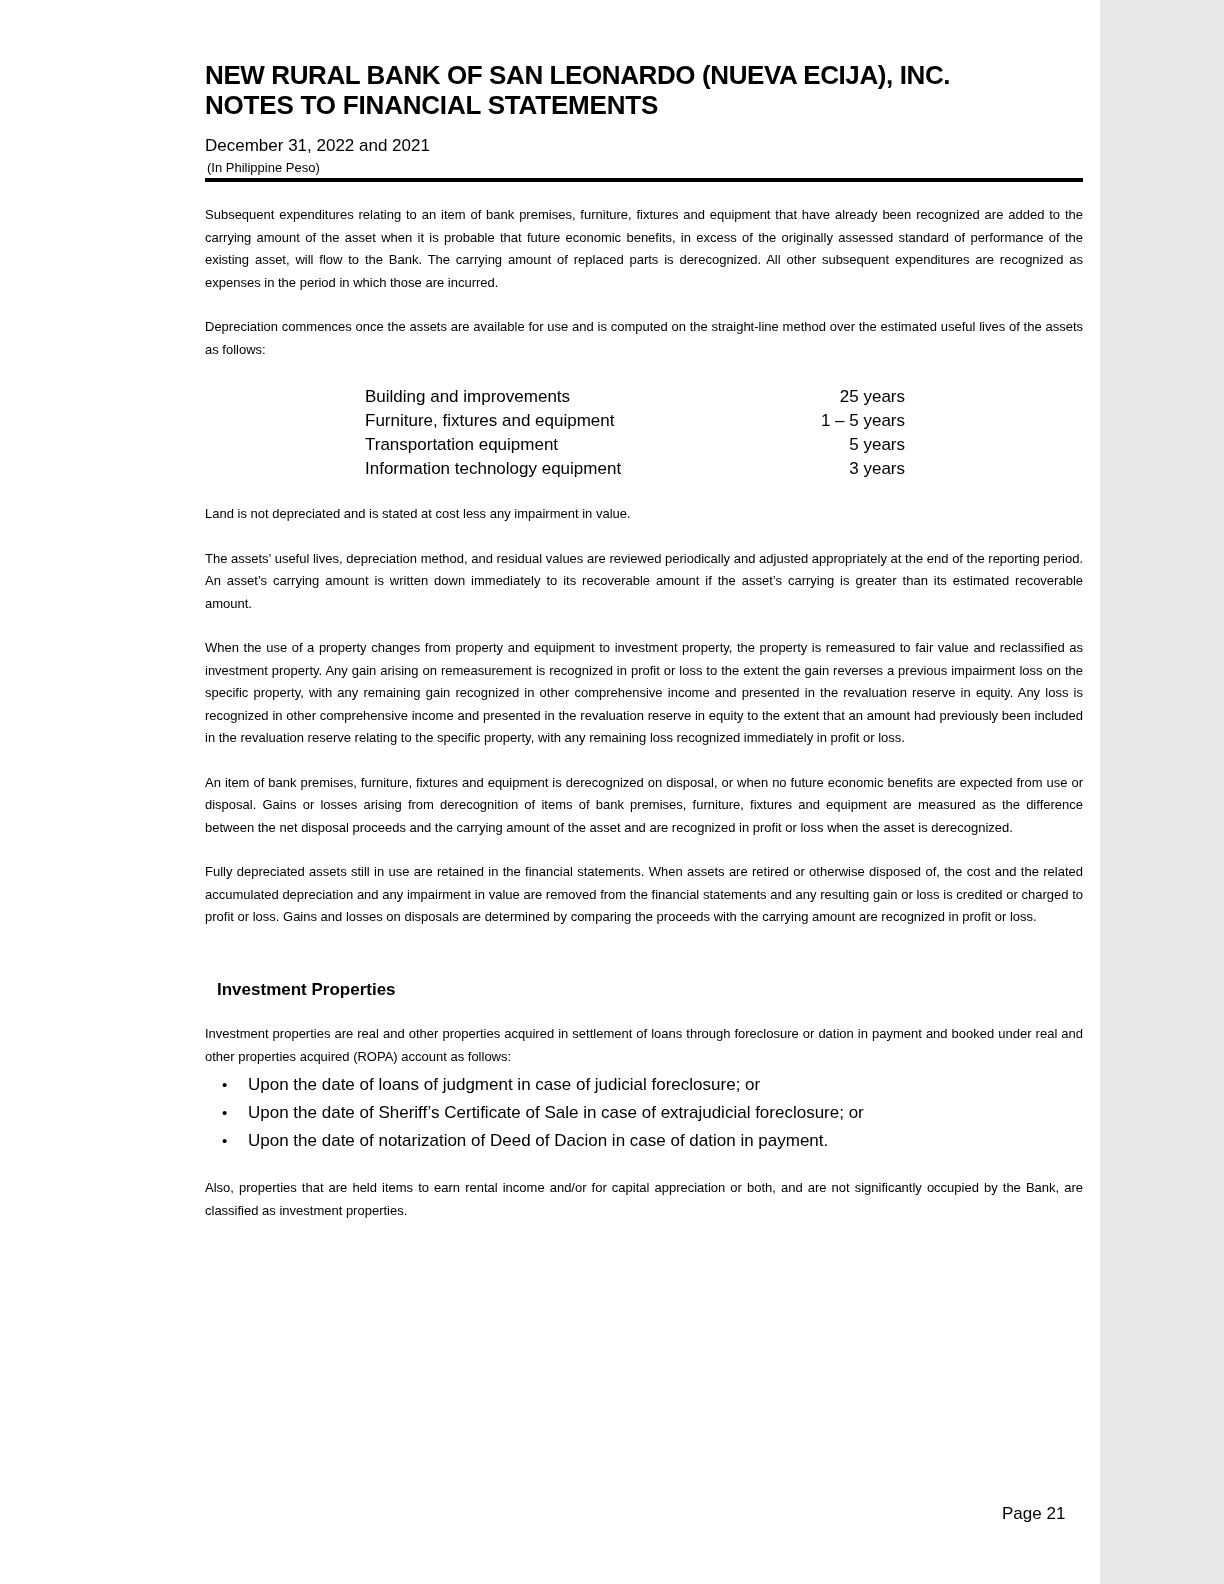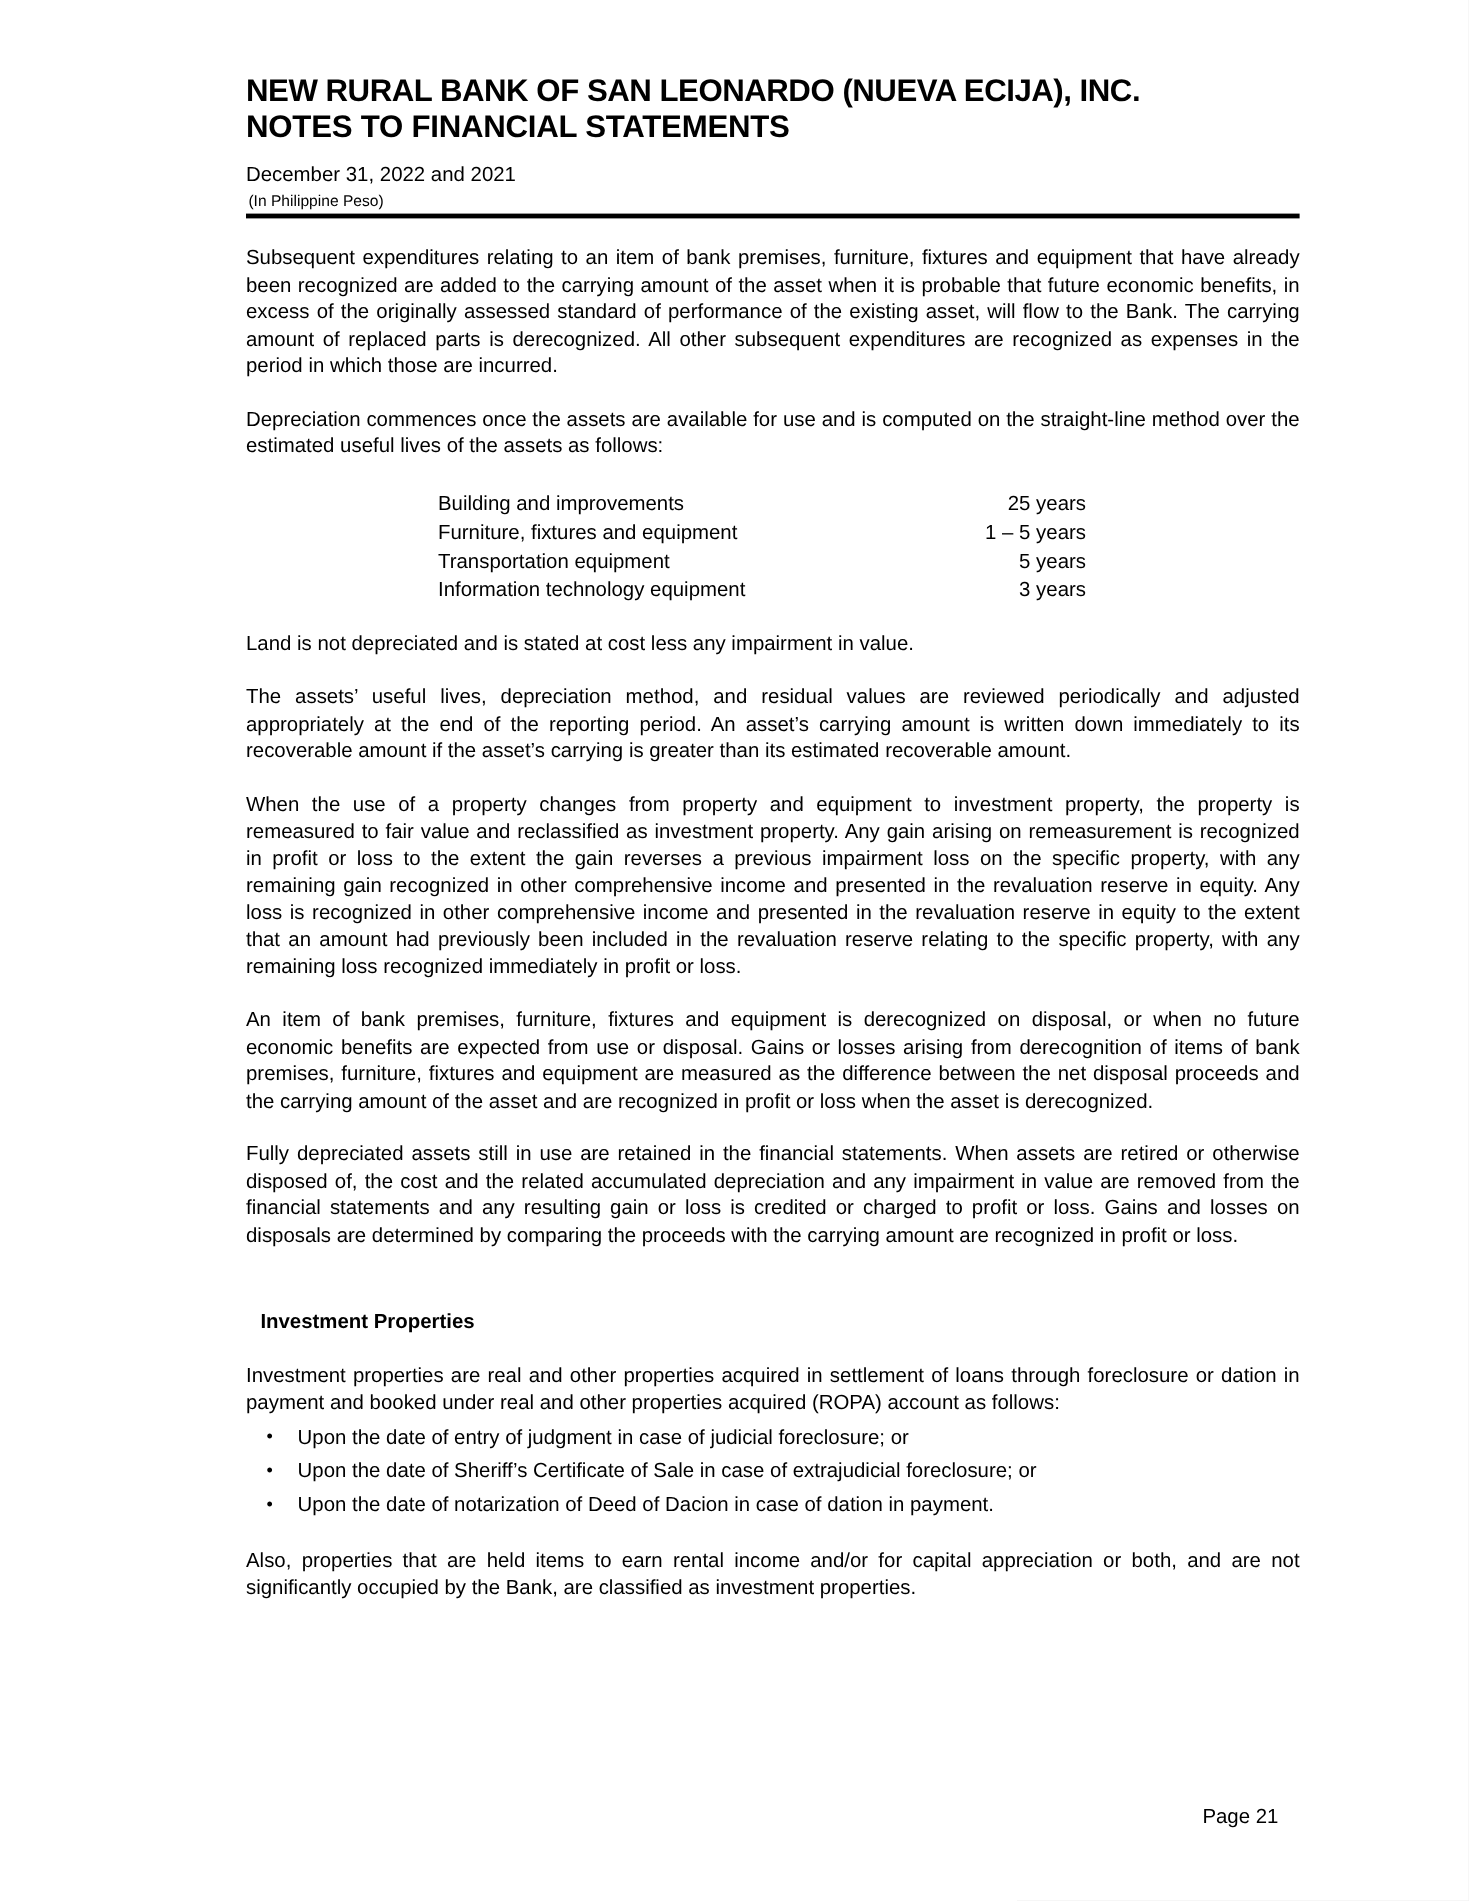--- a/index.html
+++ b/index.html
@@ -1,18 +1,18 @@
 <!DOCTYPE html>
 <html><head>
 <meta charset="utf-8">
 <style>
   html, body { margin: 0; padding: 0; background: #e8e8e8; }
   .page {
     position: relative;
-    width: 1224px;
+    width: 1100px;
     height: 1584px;
     background: #ffffff;
     font-family: "Liberation Sans", sans-serif;
     color: #000000;
     overflow: hidden;
   }
   .content {
     position: absolute;
     left: 205px;
     top: 60px;
@@ -42,21 +42,21 @@
     margin-top: 4px;
     line-height: 15px;
     padding-left: 2px;
   }
   .header-rule {
     border: none;
     border-top: 4px solid #000000;
     margin: 3px 0 0 0;
   }
   .para {
-    font-size: 17px;
+    font-size: 13px;
     line-height: 22.5px;
     text-align: justify;
     margin: 22px 0 0 0;
   }
   .useful-lives {
     margin: 24px 0 0 160px;
     width: 540px;
     font-size: 17px;
     line-height: 24px;
   }
@@ -144,21 +144,21 @@
 
     <p class="para">Fully depreciated assets still in use are retained in the financial statements. When assets are retired or otherwise disposed of, the cost and the related accumulated depreciation and any impairment in value are removed from the financial statements and any resulting gain or loss is credited or charged to profit or loss. Gains and losses on disposals are determined by comparing the proceeds with the carrying amount are recognized in profit or loss.</p>
 
     <h3 class="section-heading">Investment Properties</h3>
 
     <p class="para">Investment properties are real and other properties acquired in settlement of loans through foreclosure or dation in payment and booked under real and other properties acquired (ROPA) account as follows:</p>
 
     <ul class="bullets">
       <li>
         <span class="bullet-glyph">•</span>
-        <span>Upon the date of entry of judgment in case of judicial foreclosure; or</span>
+        <span>Upon the date of loans of judgment in case of judicial foreclosure; or</span>
       </li>
       <li>
         <span class="bullet-glyph">•</span>
         <span>Upon the date of Sheriff’s Certificate of Sale in case of extrajudicial foreclosure; or</span>
       </li>
       <li>
         <span class="bullet-glyph">•</span>
         <span>Upon the date of notarization of Deed of Dacion in case of dation in payment.</span>
       </li>
     </ul>

